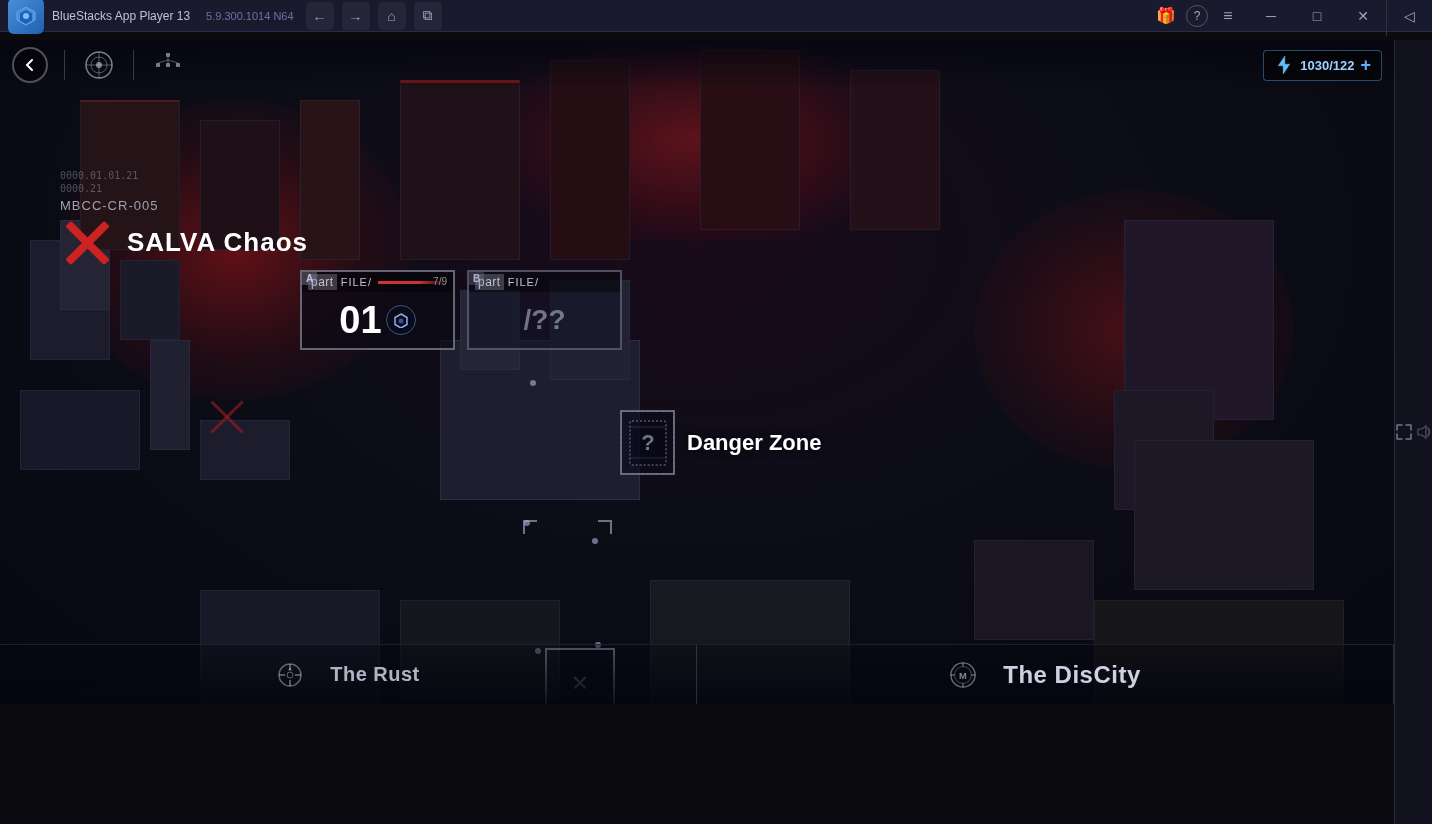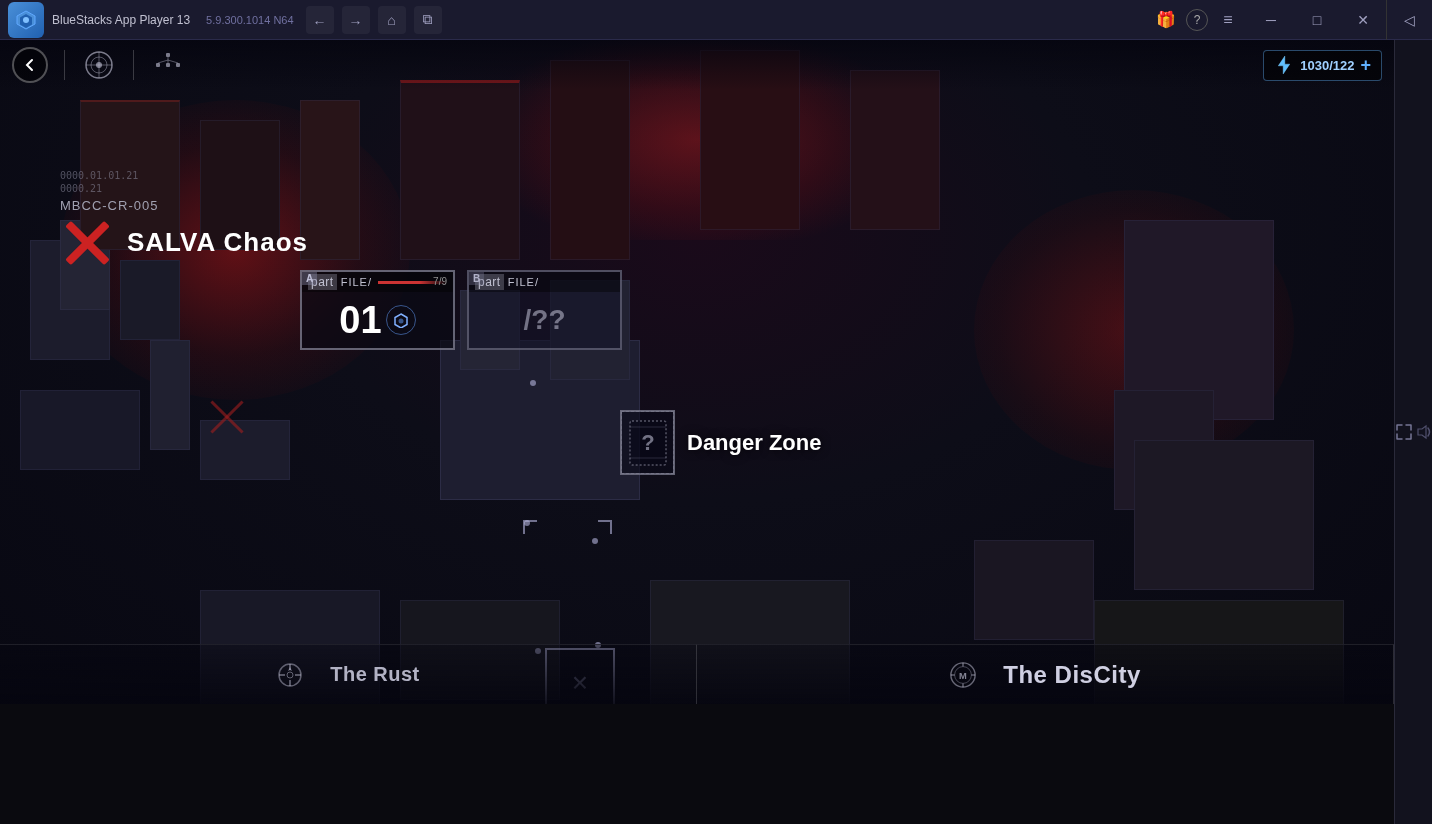--- a/index.html
+++ b/index.html
@@ -1,21 +1,21 @@
 <!DOCTYPE html>
 <html><head>
   <meta charset="utf-8">
   <style>
     * { margin: 0; padding: 0; box-sizing: border-box; }
     body { width: 1432px; height: 824px; overflow: hidden; font-family: 'Arial', sans-serif; background: #0a0a0f; }
 
     
     .titlebar {
       width: 1432px;
-      height: 40px;
+      height: 32px;
       background: #1a1a2e;
       display: flex;
       align-items: center;
       position: absolute;
       top: 0; left: 0;
       z-index: 100;
       border-bottom: 1px solid #2a2a4a;
     }
     .titlebar-logo {
       width: 36px; height: 36px;

